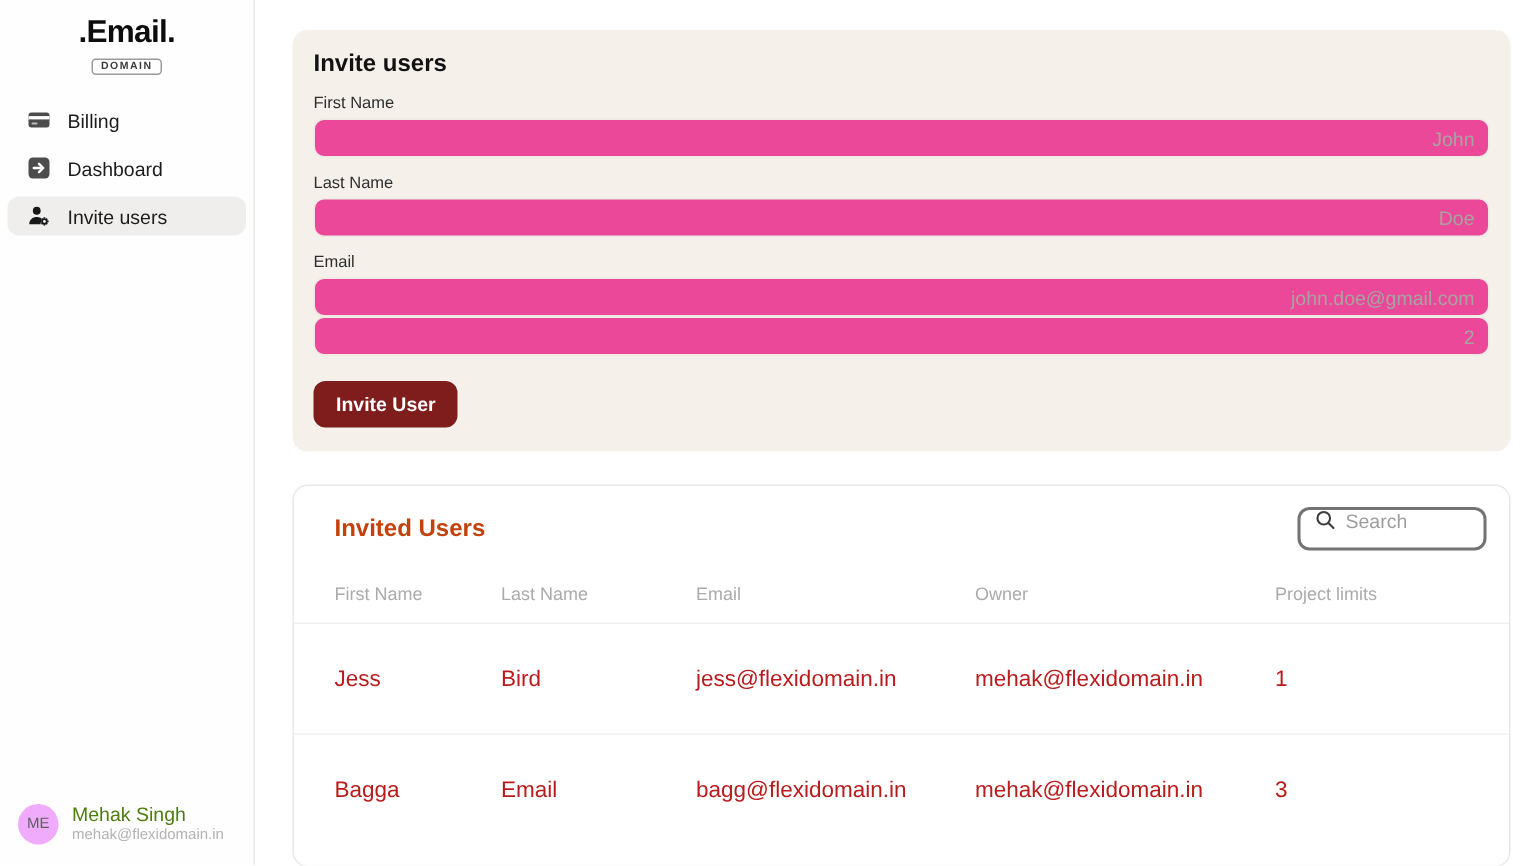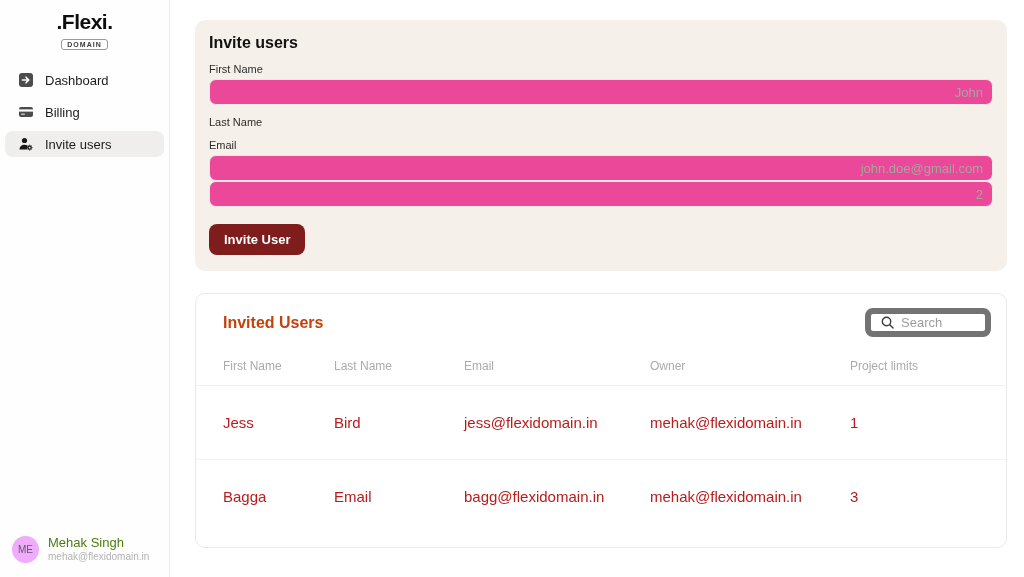--- a/index.html
+++ b/index.html
@@ -93,22 +93,22 @@
     border: 1px solid #e9e9e9;
     border-radius: 10px;
     padding-bottom: 14px;
   }
   .table-header {
     display: flex; justify-content: space-between; align-items: center;
     padding: 14px 15px 8px 27px;
   }
   .table-title { font-size: 16px; font-weight: 700; color: #c2410c; }
   .search-box {
-    display: flex; align-items: center; gap: 7px;
-    border: 6px solid #737373; border-radius: 8px;
+    display: flex; align-items: flex-start; gap: 7px;
+    border: 2px solid #737373; border-radius: 8px;
     padding: 0 10px; height: 29px; width: 126px;
     background: #fff;
   }
   .search-box input {
     border: none; outline: none; width: 100%;
     font-size: 13px; color: #333;
     font-family: "Liberation Sans", sans-serif;
   }
   .search-box input::placeholder { color: #9d9d9d; }
 
@@ -130,43 +130,43 @@
   table.users th:nth-child(3), table.users td:nth-child(3) { width: 186px; }
   table.users th:nth-child(4), table.users td:nth-child(4) { width: 200px; }
 </style>
 </head>
 <body>
 
 <div class="app">
 
   <aside class="sidebar">
     <div class="brand">
-      <div class="brand-logo">.Flexi.</div>
+      <div class="brand-logo">.Email.</div>
       <div class="brand-badge">DOMAIN</div>
     </div>
 
     <nav class="nav">
-      <div class="nav-item">
-        <span class="nav-icon">
-          <svg width="16" height="16" viewBox="0 0 16 16">
-            <rect x="1" y="1" width="14" height="14" rx="3" fill="#4c4c4c"></rect>
-            <path d="M4.5 8 h6 M8 5.2 L10.8 8 L8 10.8" stroke="#ffffff" stroke-width="1.6" fill="none" stroke-linecap="round" stroke-linejoin="round"></path>
-          </svg>
-        </span>
-        <span>Dashboard</span>
-      </div>
       <div class="nav-item">
         <span class="nav-icon">
           <svg width="16" height="16" viewBox="0 0 16 16">
             <rect x="1" y="3" width="14" height="10" rx="2" fill="#4c4c4c"></rect>
             <rect x="1" y="5.4" width="14" height="2.2" fill="#ffffff"></rect>
             <rect x="3" y="9.6" width="4" height="1.4" rx="0.7" fill="#bdbdbd"></rect>
           </svg>
         </span>
         <span>Billing</span>
+      </div>
+      <div class="nav-item">
+        <span class="nav-icon">
+          <svg width="16" height="16" viewBox="0 0 16 16">
+            <rect x="1" y="1" width="14" height="14" rx="3" fill="#4c4c4c"></rect>
+            <path d="M4.5 8 h6 M8 5.2 L10.8 8 L8 10.8" stroke="#ffffff" stroke-width="1.6" fill="none" stroke-linecap="round" stroke-linejoin="round"></path>
+          </svg>
+        </span>
+        <span>Dashboard</span>
       </div>
       <div class="nav-item active">
         <span class="nav-icon">
           <svg width="16" height="16" viewBox="0 0 16 16">
             <circle cx="6.5" cy="4.5" r="2.6" fill="#181818"></circle>
             <path d="M1.5 13.5 c0-3 2.2-4.8 5-4.8 c1.2 0 2.3 0.35 3.1 1 l-0.6 3.8 z" fill="#181818"></path>
             <g>
               <circle cx="11.6" cy="11.6" r="2.1" fill="#181818"></circle>
               <circle cx="11.6" cy="11.6" r="0.9" fill="#ffffff"></circle>
               <g stroke="#181818" stroke-width="1.1">
@@ -197,20 +197,21 @@
 
   <main class="main">
 
     <section class="form-card">
       <h2 class="form-title">Invite users</h2>
 
       <label class="field-label">First Name</label>
       <input class="text-input" type="text" placeholder="John" style="">
 
       <label class="field-label">Last Name</label>
+      <input class="text-input" type="text" placeholder="Doe" style="">
 
       <label class="field-label">Email</label>
       <input class="text-input" type="text" placeholder="john.doe@gmail.com" style="">
 
       <input class="text-input" type="text" placeholder="2" style="">
 
       <button class="submit-btn">Invite User</button>
     </section>
 
     <section class="table-card">

